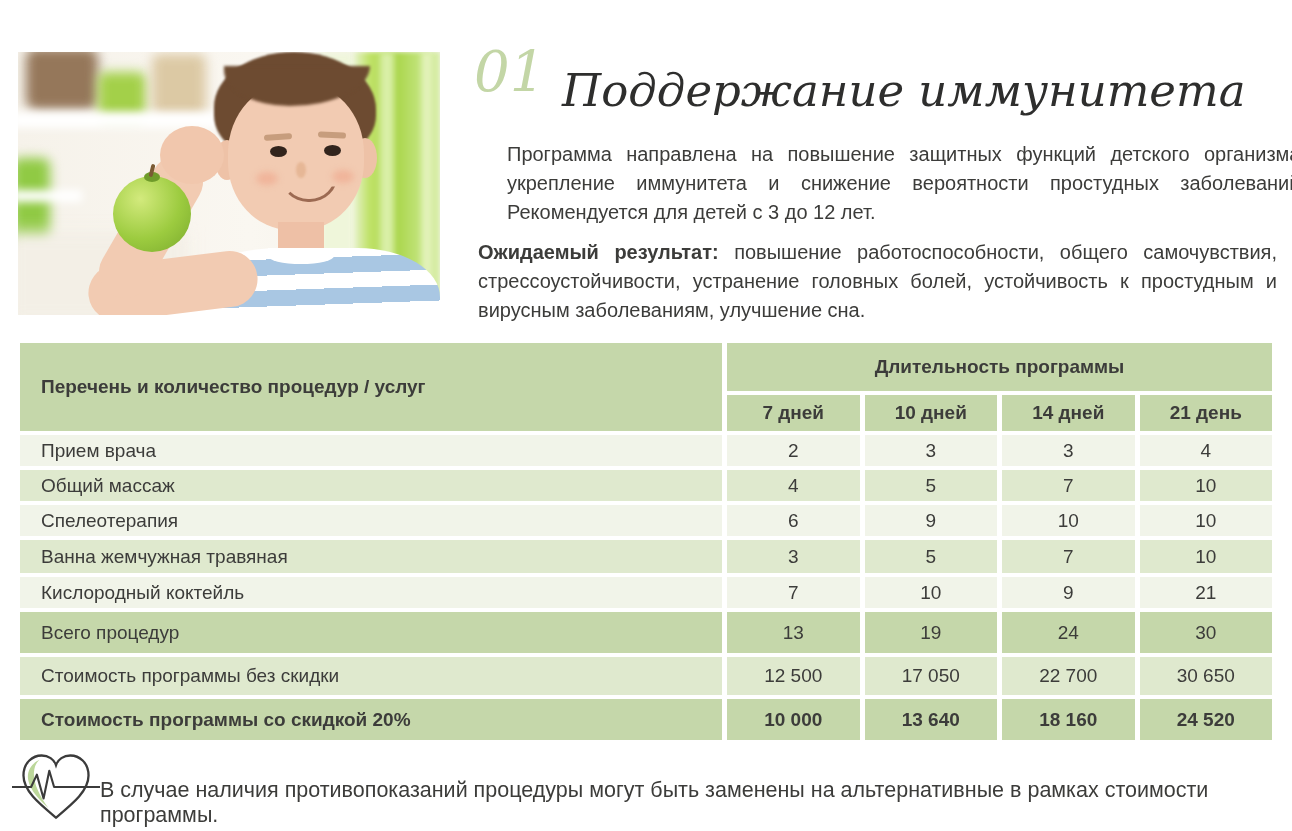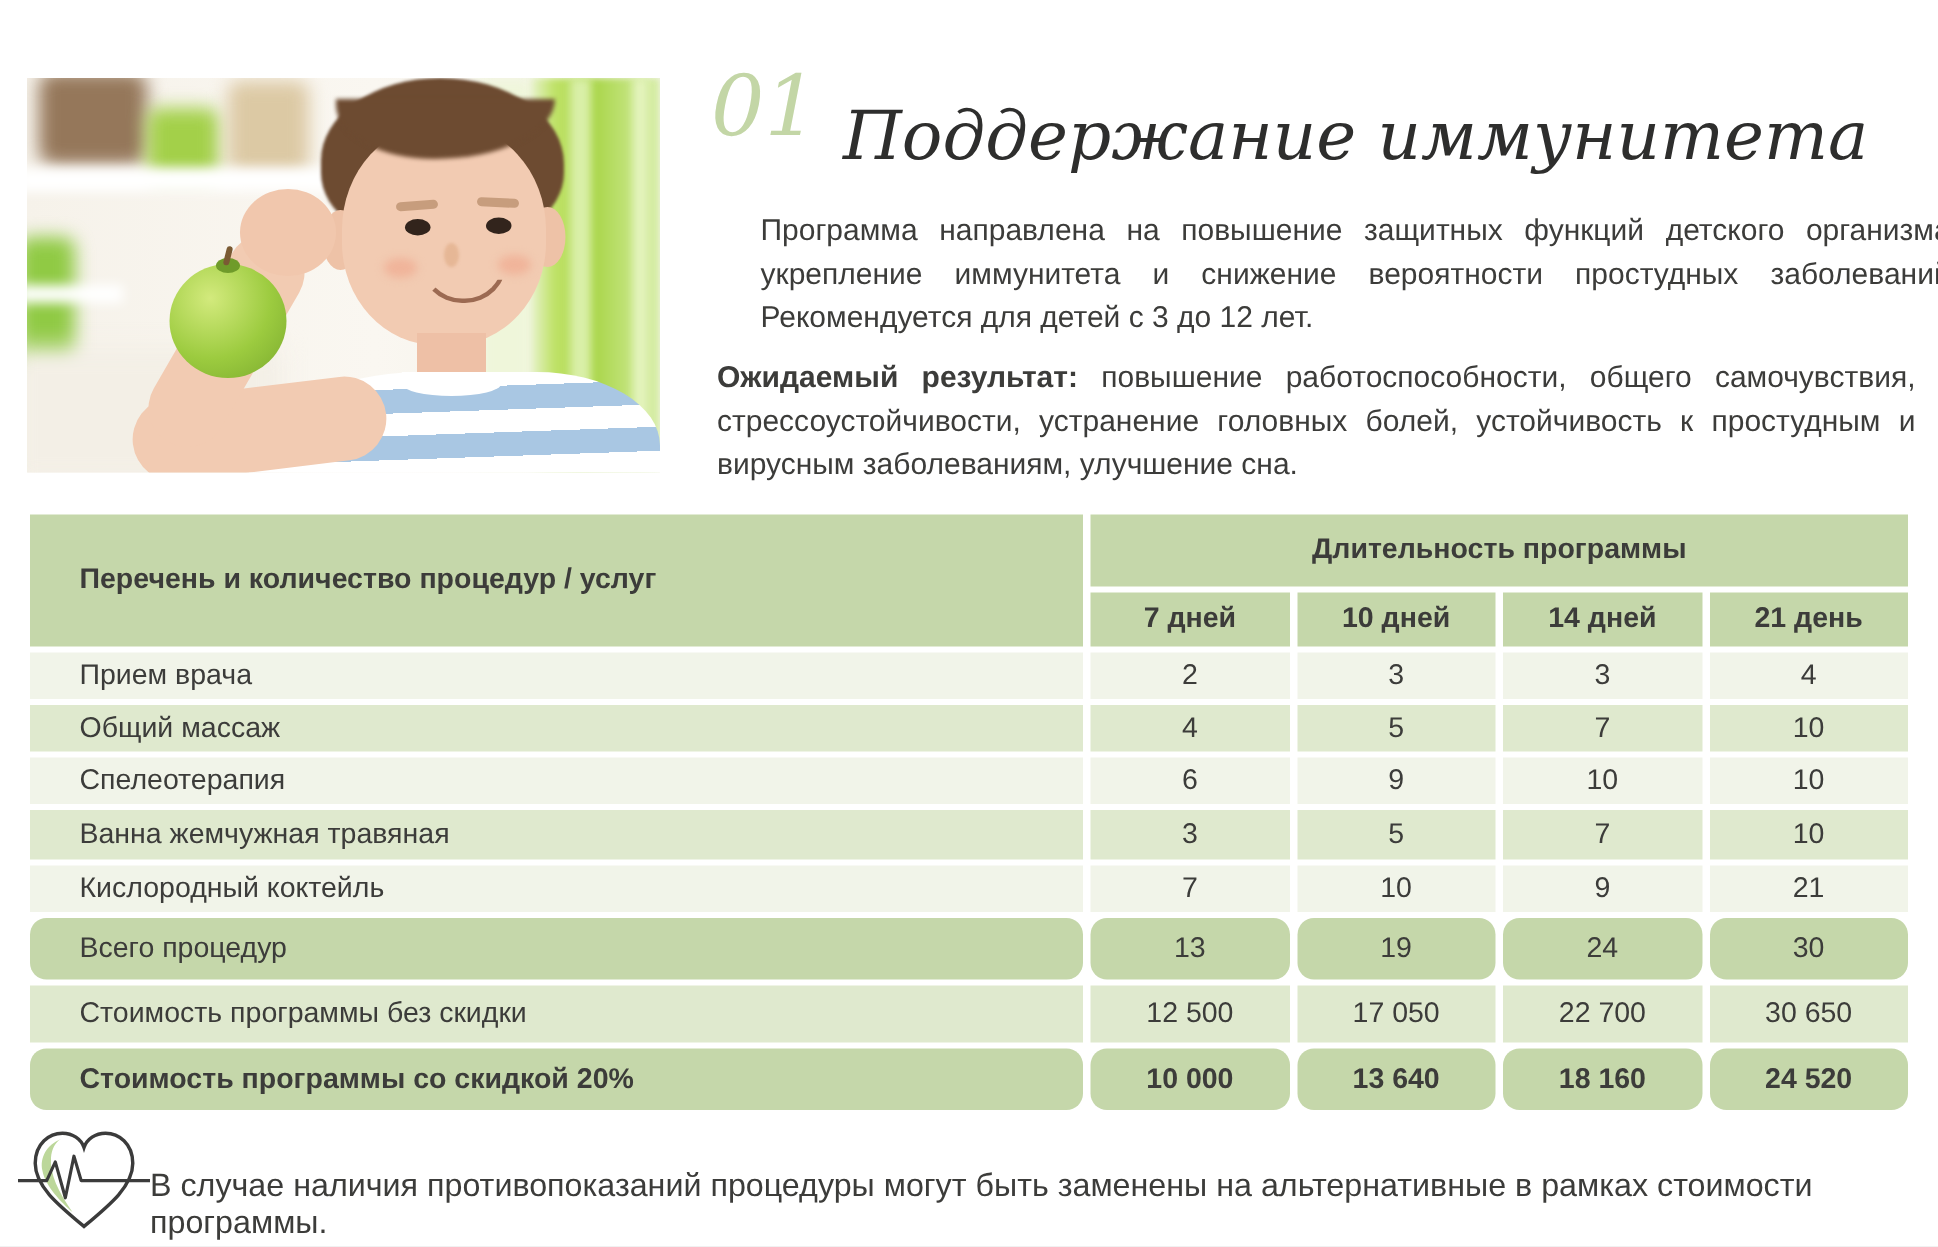--- a/index.html
+++ b/index.html
@@ -78,27 +78,27 @@
             text-align:justify;color:var(--text-dark);}
   .expected b{font-weight:bold;}
 
   
   .price-table{position:absolute;left:20px;top:343px;width:1252px;display:grid;
                grid-template-columns:702px 1fr 1fr 1fr 1fr;
                grid-template-rows:48px 36px 31px 31px 31px 33px 31px 41px 38px 41px;
                gap:4px 5px;font-size:19px;}
   .price-table>div{display:flex;align-items:center;}
   .c-head{background:var(--header-green);font-weight:bold;}
-  .c-label{padding-left:33px;justify-content:flex-start;}
+  .c-label{padding-left:21px;justify-content:flex-start;}
   .c-center{justify-content:center;}
   .c-span-left{grid-row:1/3;grid-column:1;}
   .c-duration{grid-column:2/6;grid-row:1;}
   .bg-light{background:var(--row-light);}
   .bg-green{background:var(--row-green);}
-  .bg-total{background:var(--header-green);border-radius:11px;}
+  .bg-total{background:var(--header-green);}
   .b{font-weight:bold;}
 
   
   .footer-icon{position:absolute;left:12px;top:750px;width:88px;height:76px;}
   .footer-note{position:absolute;left:100px;top:778px;width:1170px;font-size:21.5px;color:var(--text-dark);}
 </style>
 </head>
 <body>
 
 <div class="page">

